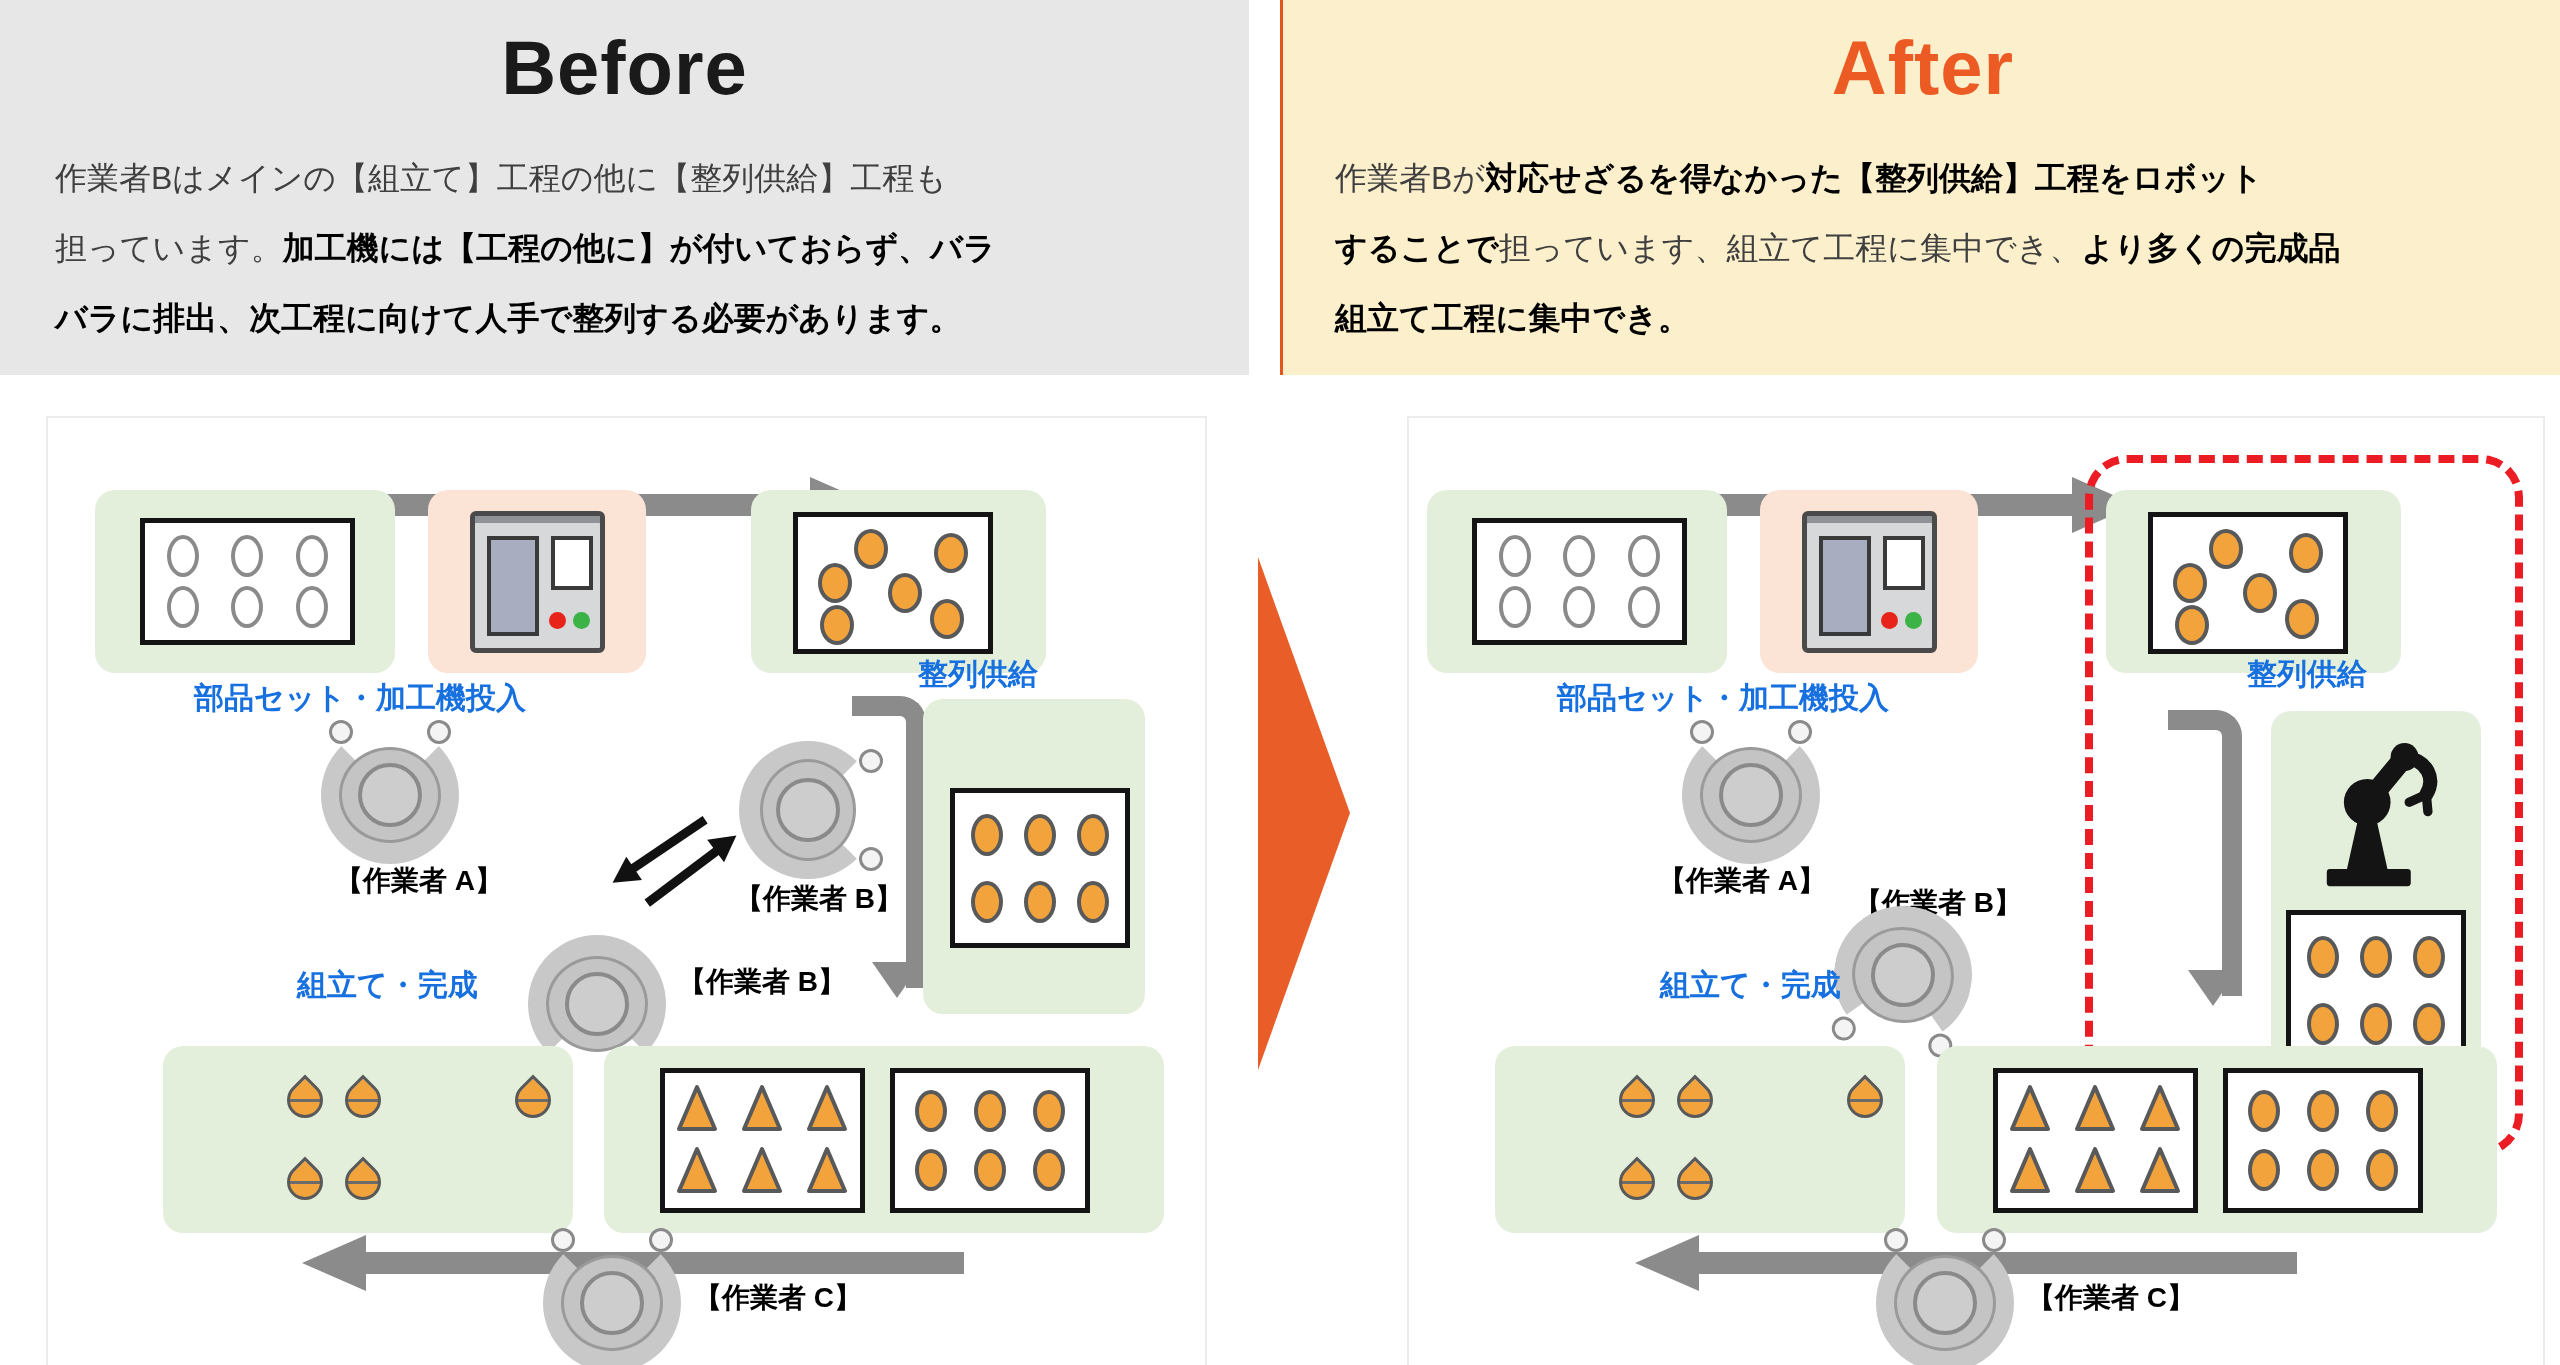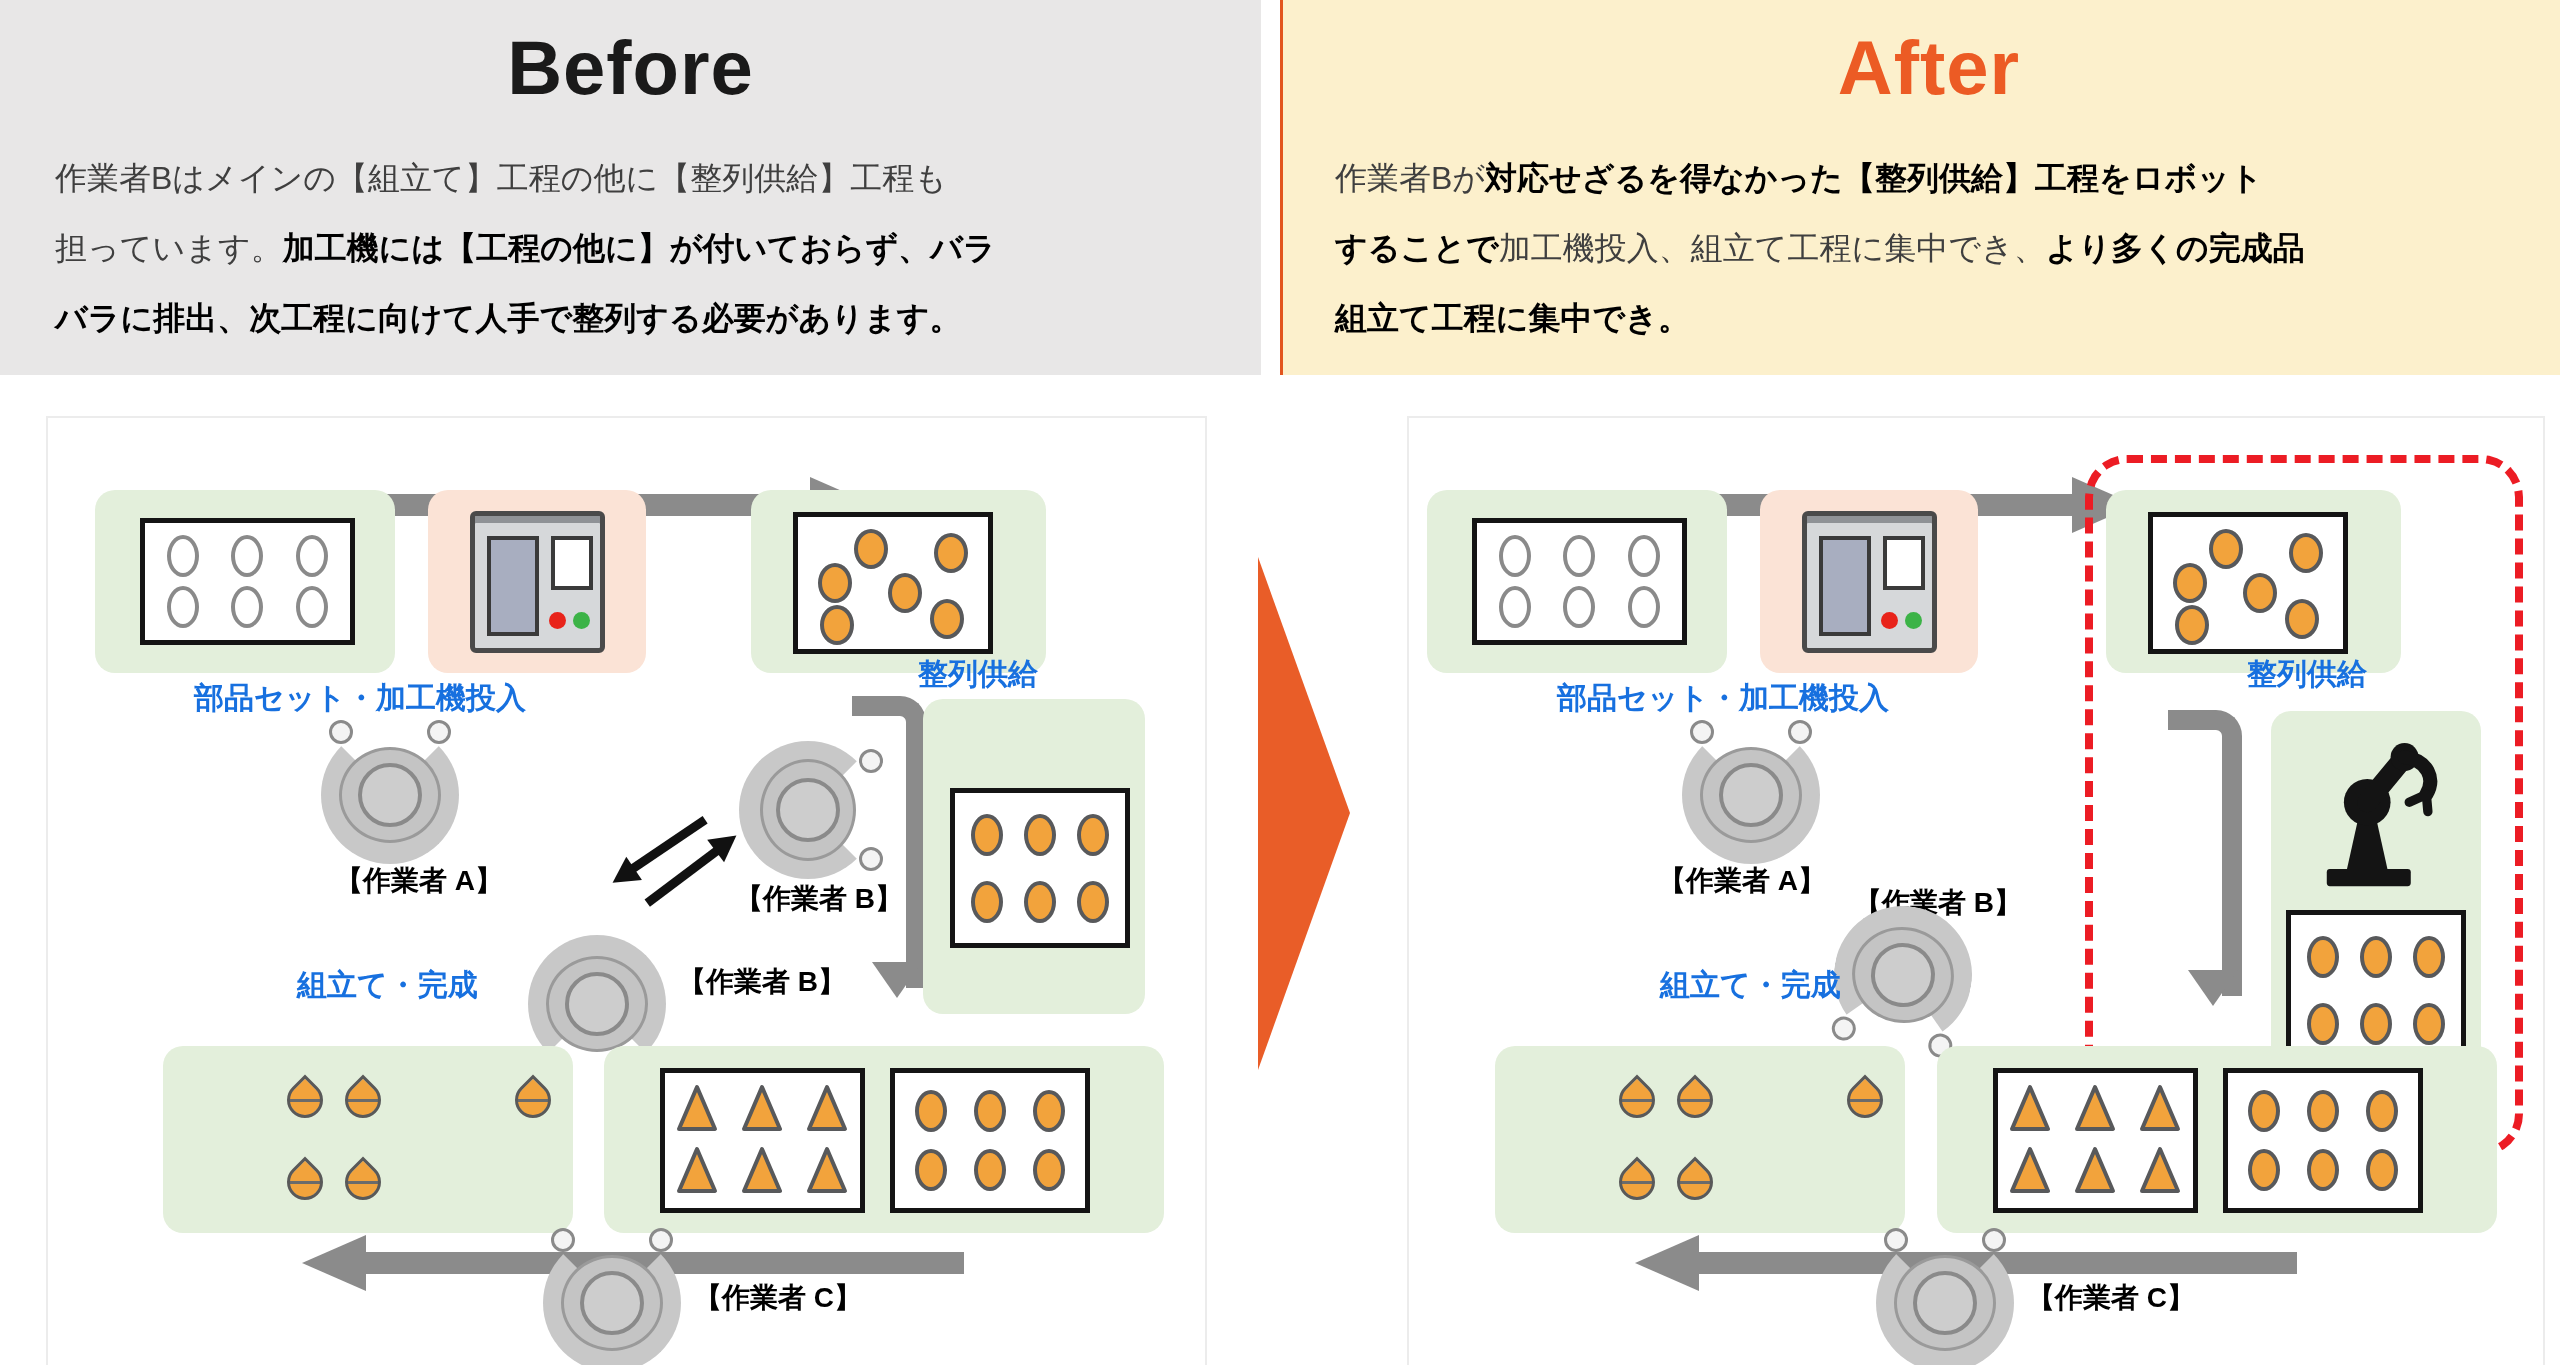--- a/index.html
+++ b/index.html
@@ -1,20 +1,20 @@
 <!DOCTYPE html>
 <html><head>
 <meta charset="utf-8">
 <style>
   html,body{margin:0;padding:0;background:#fff;}
   .canvas{position:relative;width:2560px;height:1365px;background:#ffffff;overflow:hidden;
           font-family:"Liberation Sans", sans-serif;}
 
   
-  .hdr{position:absolute;top:0;height:375px;padding-left:12px;}
+  .hdr{position:absolute;top:0;height:375px;}
   .hdr-before{left:0;width:1249px;background:#E8E7E7;}
   .hdr-after{left:1280px;width:1280px;background:#FCF0CC;border-left:3px solid #E2551F;}
   .hdr-title{position:absolute;top:24px;left:0;width:100%;text-align:center;
              font-size:76px;font-weight:bold;color:#1a1a1a;letter-spacing:1px;}
   .hdr-title.after{color:#EC5B24;}
   .hdr-para{position:absolute;top:143px;font-size:32px;line-height:70px;color:#3F3F3F;}
   .hdr-para .bold{font-weight:bold;color:#000;}
   .hdr-para-before{left:55px;width:1160px;}
   .hdr-para-after{left:52px;width:1200px;}
 
@@ -108,21 +108,21 @@
     <div class="hdr-para hdr-para-before">
         <div><span>作業者Bはメインの【組立て】工程の他に【整列供給】工程も</span></div>
         <div><span>担っています。</span><span class="bold">加工機には【工程の他に】が付いておらず、バラ</span></div>
         <div><span class="bold">バラに排出、次工程に向けて人手で整列する必要があります。</span></div>
       </div>
   </div>
   <div class="hdr hdr-after">
     <div class="hdr-title after">After</div>
     <div class="hdr-para hdr-para-after">
         <div><span>作業者Bが</span><span class="bold">対応せざるを得なかった【整列供給】工程をロボット</span></div>
-        <div><span class="bold">することで</span><span>加工機投入、組立て工程に集中でき、</span><span class="bold">より多くの完成品</span></div>
+        <div><span class="bold">することで</span><span>担っています、組立て工程に集中でき、</span><span class="bold">より多くの完成品</span></div>
         <div><span class="bold">組立て工程に集中でき。</span></div>
       </div>
   </div>
 
   <div class="big-arrow"></div>
 
   <div class="panel panel-before"></div>
 
   <div class="harrow right" style="left:182px;top:494px;width:630px;"></div>
 

